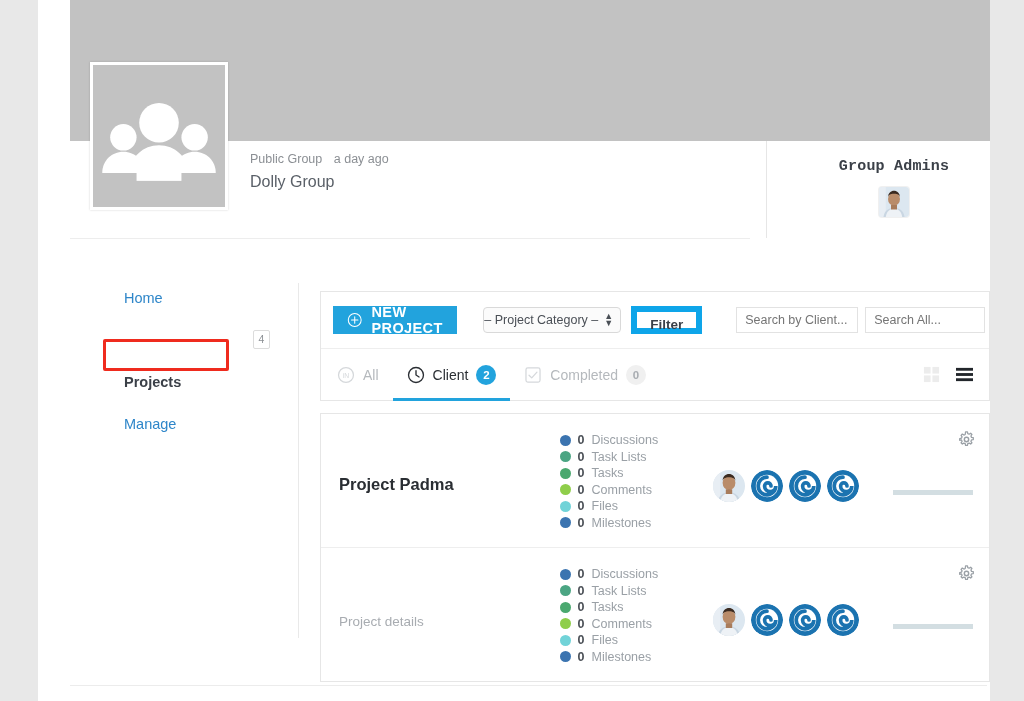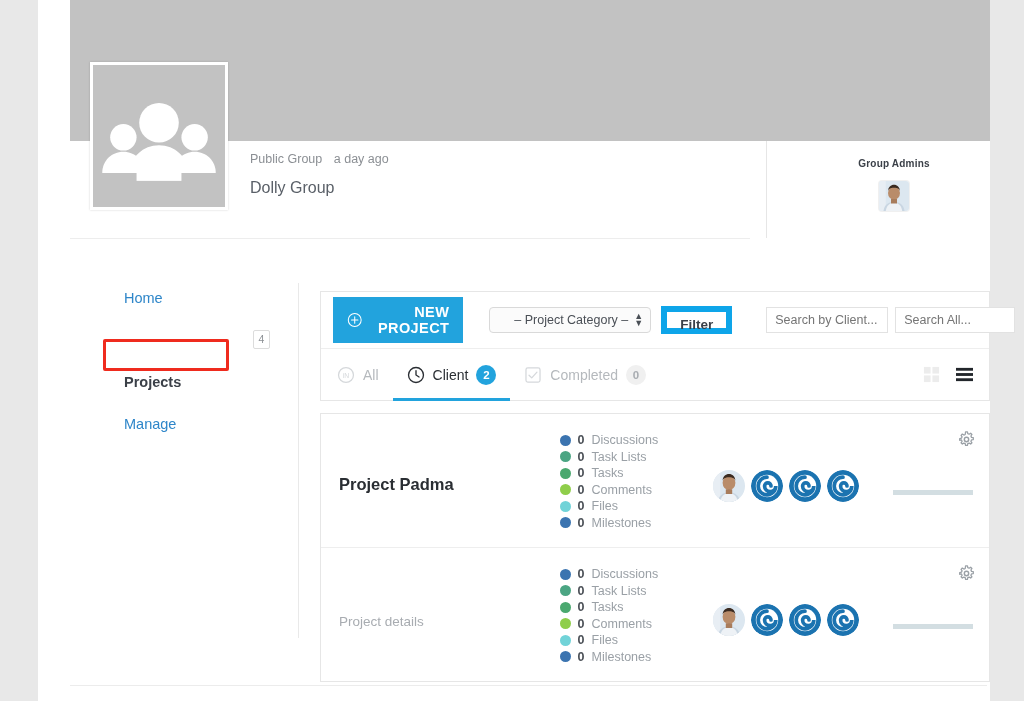--- a/index.html
+++ b/index.html
@@ -30,37 +30,37 @@
     overflow: hidden;
   }
   .group-avatar svg { display: block; width: 100%; height: 100%; }
 
   .meta {
     position: absolute; left: 212px; top: 152px;
     width: 500px;
   }
   .meta-line1 { font-size: 12.5px; color: #8b8f94; white-space: nowrap; }
   .meta-line1 .ago { margin-left: 8px; color: #8b8f94; }
-  .meta-title { margin-top: 13px; font-size: 16px; color: #5a6068; }
+  .meta-title { margin-top: 7px; font-size: 16px; color: #5a6068; }
 
   .meta-divider {
     position: absolute; left: 728px; top: 141px;
     width: 1px; height: 97px;
     background: #e6e6e6;
   }
   .header-sep {
     position: absolute; left: 32px; top: 238px;
     width: 680px; height: 1px; background: #ededed;
   }
 
   .admins {
     position: absolute; left: 760px; top: 158px;
     width: 192px; text-align: center;
   }
-  .admins-title { font-size: 10px; font-weight: bold; color: #3b4048; letter-spacing: .2px; }
+  .admins-title { font-size: 15px; font-weight: bold; color: #3b4048; letter-spacing: .2px; font-family: Liberation Mono, monospace; }
   .admins-list { margin-top: 12px; text-align: center; }
   .admin-avatar {
     display: inline-block; width: 30px; height: 30px;
     border-radius: 3px; overflow: hidden;
     box-shadow: 0 0 0 1px rgba(0,0,0,.06);
     vertical-align: middle;
   }
   .admin-avatar svg { display: block; width: 100%; height: 100%; }
 
   
@@ -109,31 +109,30 @@
     border: 1px solid #e6e6e6;
   }
   .toolbar {
     height: 56px;
     display: flex; align-items: center;
     padding: 0 12px;
     border-bottom: none;
   }
   .btn-new {
     display: flex; align-items: center; gap: 9px;
-    height: 46px; padding: 0 14px 0 14px;
+    height: 28px; padding: 0 8px 0 14px;
     background: #22a3dd; color: #fff;
     font-size: 14.5px; font-weight: bold; letter-spacing: .4px;
     cursor: pointer;
-    text-align: right;
   }
   .plus-icon { display: block; width: 22px; height: 22px; }
   .select-cat {
     margin-left: 26px;
     height: 26px; line-height: 24px;
-    padding: 0 22px 0 24px;
+    padding: 0 22px 0 0;
     border: 1px solid #d9d9d9; border-radius: 4px;
     background: #fbfbfb; color: #4a4f56; font-size: 12.5px;
     position: relative; white-space: nowrap; cursor: pointer;
   }
   .select-arrows {
     position: absolute; right: 7px; top: 50%;
     transform: translateY(-50%);
     font-size: 9px; line-height: 7px; color: #4a4f56;
   }
   .btn-filter {

